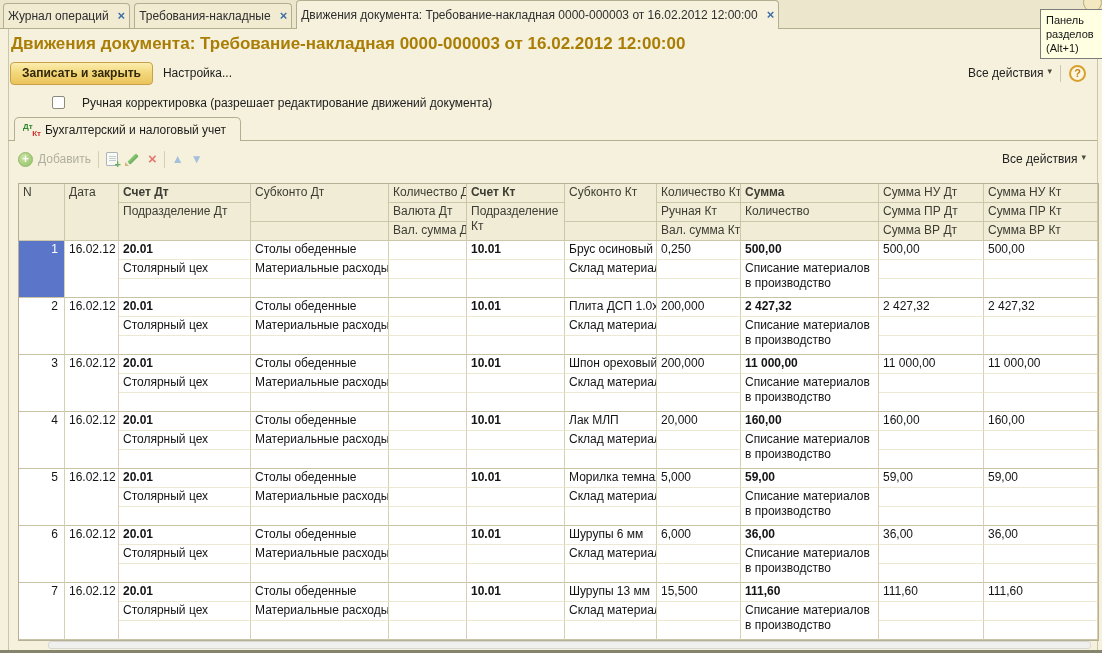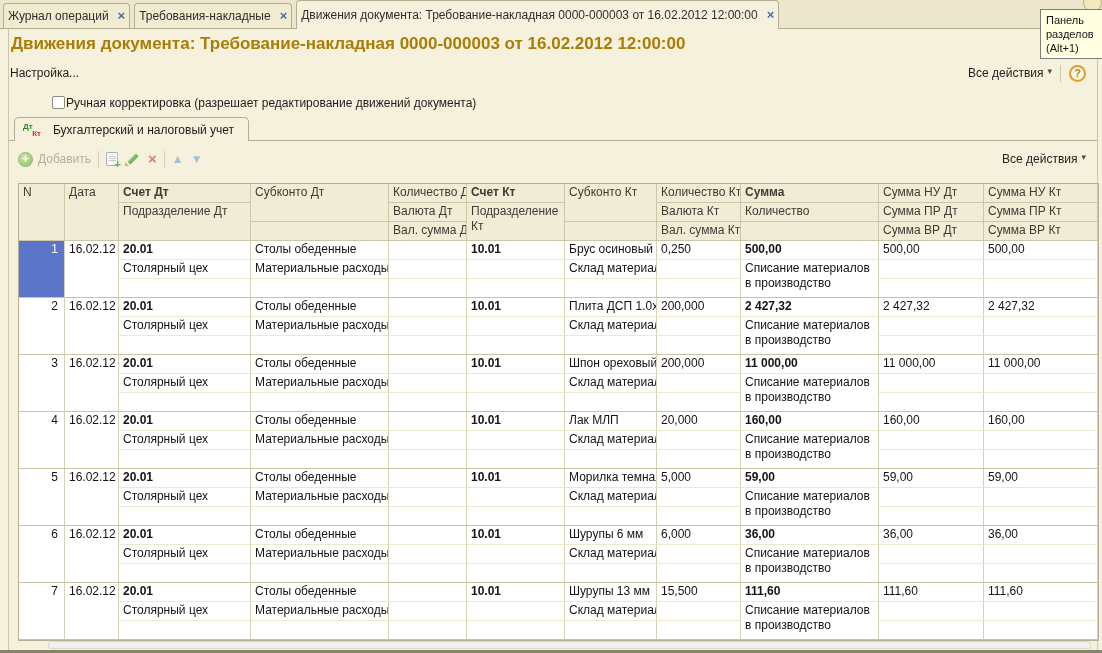--- a/index.html
+++ b/index.html
@@ -62,29 +62,29 @@
   .right-group { margin-left:auto; display:flex; align-items:center; gap:8px; }
   .all-actions { display:flex; align-items:flex-start; gap:4px; white-space:nowrap; color:#222; }
   .caret { font-size:9px; color:#4c4c3c; }
   .vsep { width:1px; height:17px; background:#cdc8ab; }
   .help-btn {
     width:17px; height:17px; border-radius:50%;
     border:2px solid #d99f2b; background:#fcf6e0; color:#c28317;
     font-weight:bold; font-size:11px; display:flex; align-items:center; justify-content:center;
   }
 
-  .checkline { position:absolute; top:96px; left:12px; display:flex; gap:1px;padding-left:40px; }
+  .checkline { position:absolute; top:96px; left:12px; display:flex; gap:17px;padding-left:40px; }
   .checkbox { width:13px; height:13px; background:#fff; border:1px solid #8b8b7d; border-radius:2px; }
 
   
   .tabline { position:absolute; top:140px; left:8px; right:5px; border-top:1px solid #b3ae90; z-index:1; }
   .doc-tab {
     position:absolute; top:117px; left:14px; height:24px; z-index:2;
     background:#f6f1dc; border:1px solid #b3ae90; border-bottom:none;
-    border-radius:5px 5px 0 0; display:flex; align-items:center; gap:12px; padding:0 14px 0 8px;
+    border-radius:5px 5px 0 0; display:flex; align-items:center; gap:4px; padding:0 14px 0 8px;
   }
   .dtkt { position:relative; width:18px; height:16px; font-size:8px; font-weight:bold; }
   .dtkt .dt { position:absolute; top:0; left:0; color:#2c8a2c; }
   .dtkt .kt { position:absolute; bottom:0; right:0; color:#cc3030; }
 
   
   .grid-toolbar {
     position:absolute; top:147px; left:18px; right:16px; height:24px;
     display:flex; align-items:center; gap:7px;
   }
@@ -152,20 +152,21 @@
 </div>
 
 <div class="corner-btn"></div>
 <div class="tooltip">Панель разделов (Alt+1)</div>
 
 <div class="frame"></div>
 
 <div class="page-title">Движения документа: Требование-накладная 0000-000003 от 16.02.2012 12:00:00</div>
 
 <div class="cmdbar">
+  <div class="btn-gold">Записать и закрыть</div>
   <div class="flat-label">Настройка...</div>
   <div class="right-group">
     <div class="all-actions">
       <span>Все действия</span>
       <span class="caret">▾</span>
     </div>
     <div class="vsep"></div>
     <div class="help-btn">?</div>
   </div>
 </div>
@@ -230,21 +231,21 @@
         <th rowspan="2">Субконто Кт</th>
         <th>Количество Кт</th>
         <th class="b">Сумма</th>
         <th>Сумма НУ Дт</th>
         <th>Сумма НУ Кт</th>
       </tr>
       <tr>
         <th rowspan="2">Подразделение Дт</th>
         <th>Валюта Дт</th>
         <th rowspan="2" class="wrap">Подразделение Кт</th>
-        <th>Валюта Кт</th>
+        <th>Ручная Кт</th>
         <th>Количество</th>
         <th>Сумма ПР Дт</th>
         <th>Сумма ПР Кт</th>
       </tr>
       <tr>
         <th></th>
         <th>Вал. сумма Дт</th>
         <th></th>
         <th>Вал. сумма Кт</th>
         <th></th>

